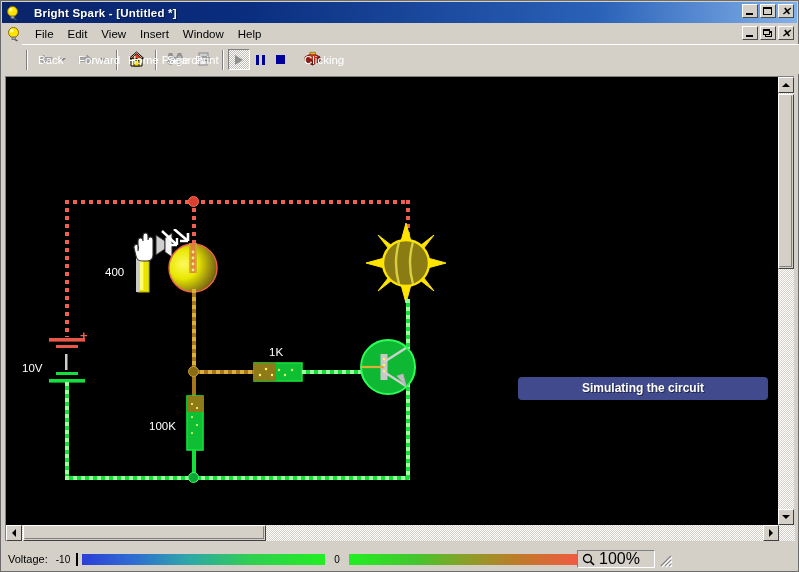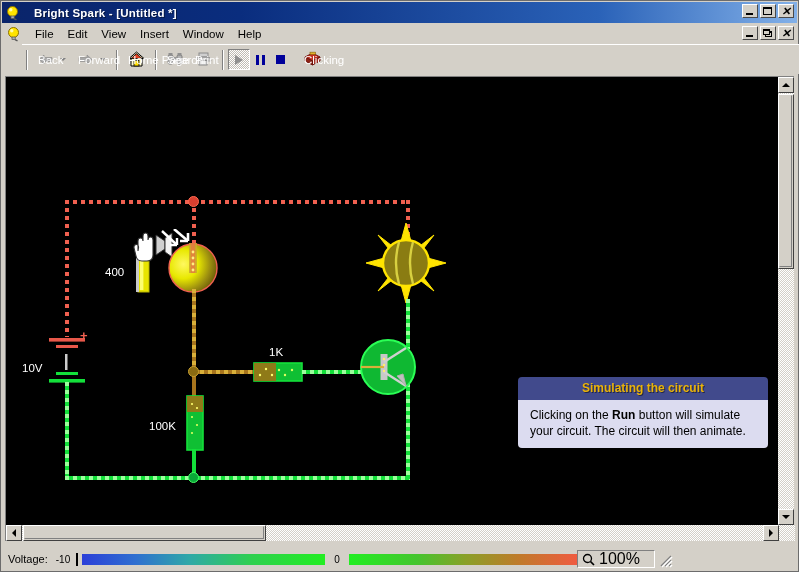--- a/index.html
+++ b/index.html
@@ -125,21 +125,21 @@
   .or-dashv{background:repeating-linear-gradient(to bottom,#d9b03a 0 4px,transparent 4px 8px);}
   .node{position:absolute;width:9px;height:9px;border-radius:50%;}
   .node-red{background:#d94030;border:1px solid #ff6a50;}
   .node-grn{background:#0aa838;border:1px solid #44ff66;}
   .node-or{background:#8a6a12;border:1px solid #c8a030;}
 
   
   .tooltip{position:absolute;left:511px;top:299px;width:250px;
     border:1px solid #000;border-radius:5px;overflow:hidden;
     box-shadow:0 0 0 1px #000;}
-  .tt-head{background:#414a8c;color:#eab308;font-weight:bold;font-size:12px;
+  .tt-head{background:#414a8c;color:#ffffff;font-weight:bold;font-size:12px;
     text-align:center;padding:4px 0 5px;text-shadow:1px 1px 0 rgba(0,0,0,.5);}
   .tt-body{background:#dcdcf0;color:#000;font-size:12px;line-height:16px;
     padding:7px 12px 9px 12px;}
 </style>
 </head>
 <body>
 
 <div id="app">
 
   <div class="titlebar">
@@ -421,21 +421,20 @@
           <circle cx="25" cy="33" r="1.2" fill="#ffef70"></circle>
         </svg>
       </div>
 
       <div class="node node-red cv" style="left:182px;top:119px;"></div>
       <div class="node node-or  cv" style="left:182px;top:289px;"></div>
       <div class="node node-grn cv" style="left:182px;top:395px;"></div>
 
       <div class="tooltip">
         <div class="tt-head">Simulating the circuit</div>
-        <div class="tt-body"><span>Clicking on the </span><b>Run</b><span> button will simulate your circuit. The circuit will then animate.</span></div>
       </div>
     </div>
 
     <div class="vscroll">
       <div class="sbtrack"></div>
       <div class="sbbtn sb-up" style="left:0;top:0;"></div>
       <div class="sbthumb" style="left:0;top:17px;width:16px;height:175px;"></div>
       <div class="sbbtn sb-dn" style="left:0;bottom:0;"></div>
     </div>
 

